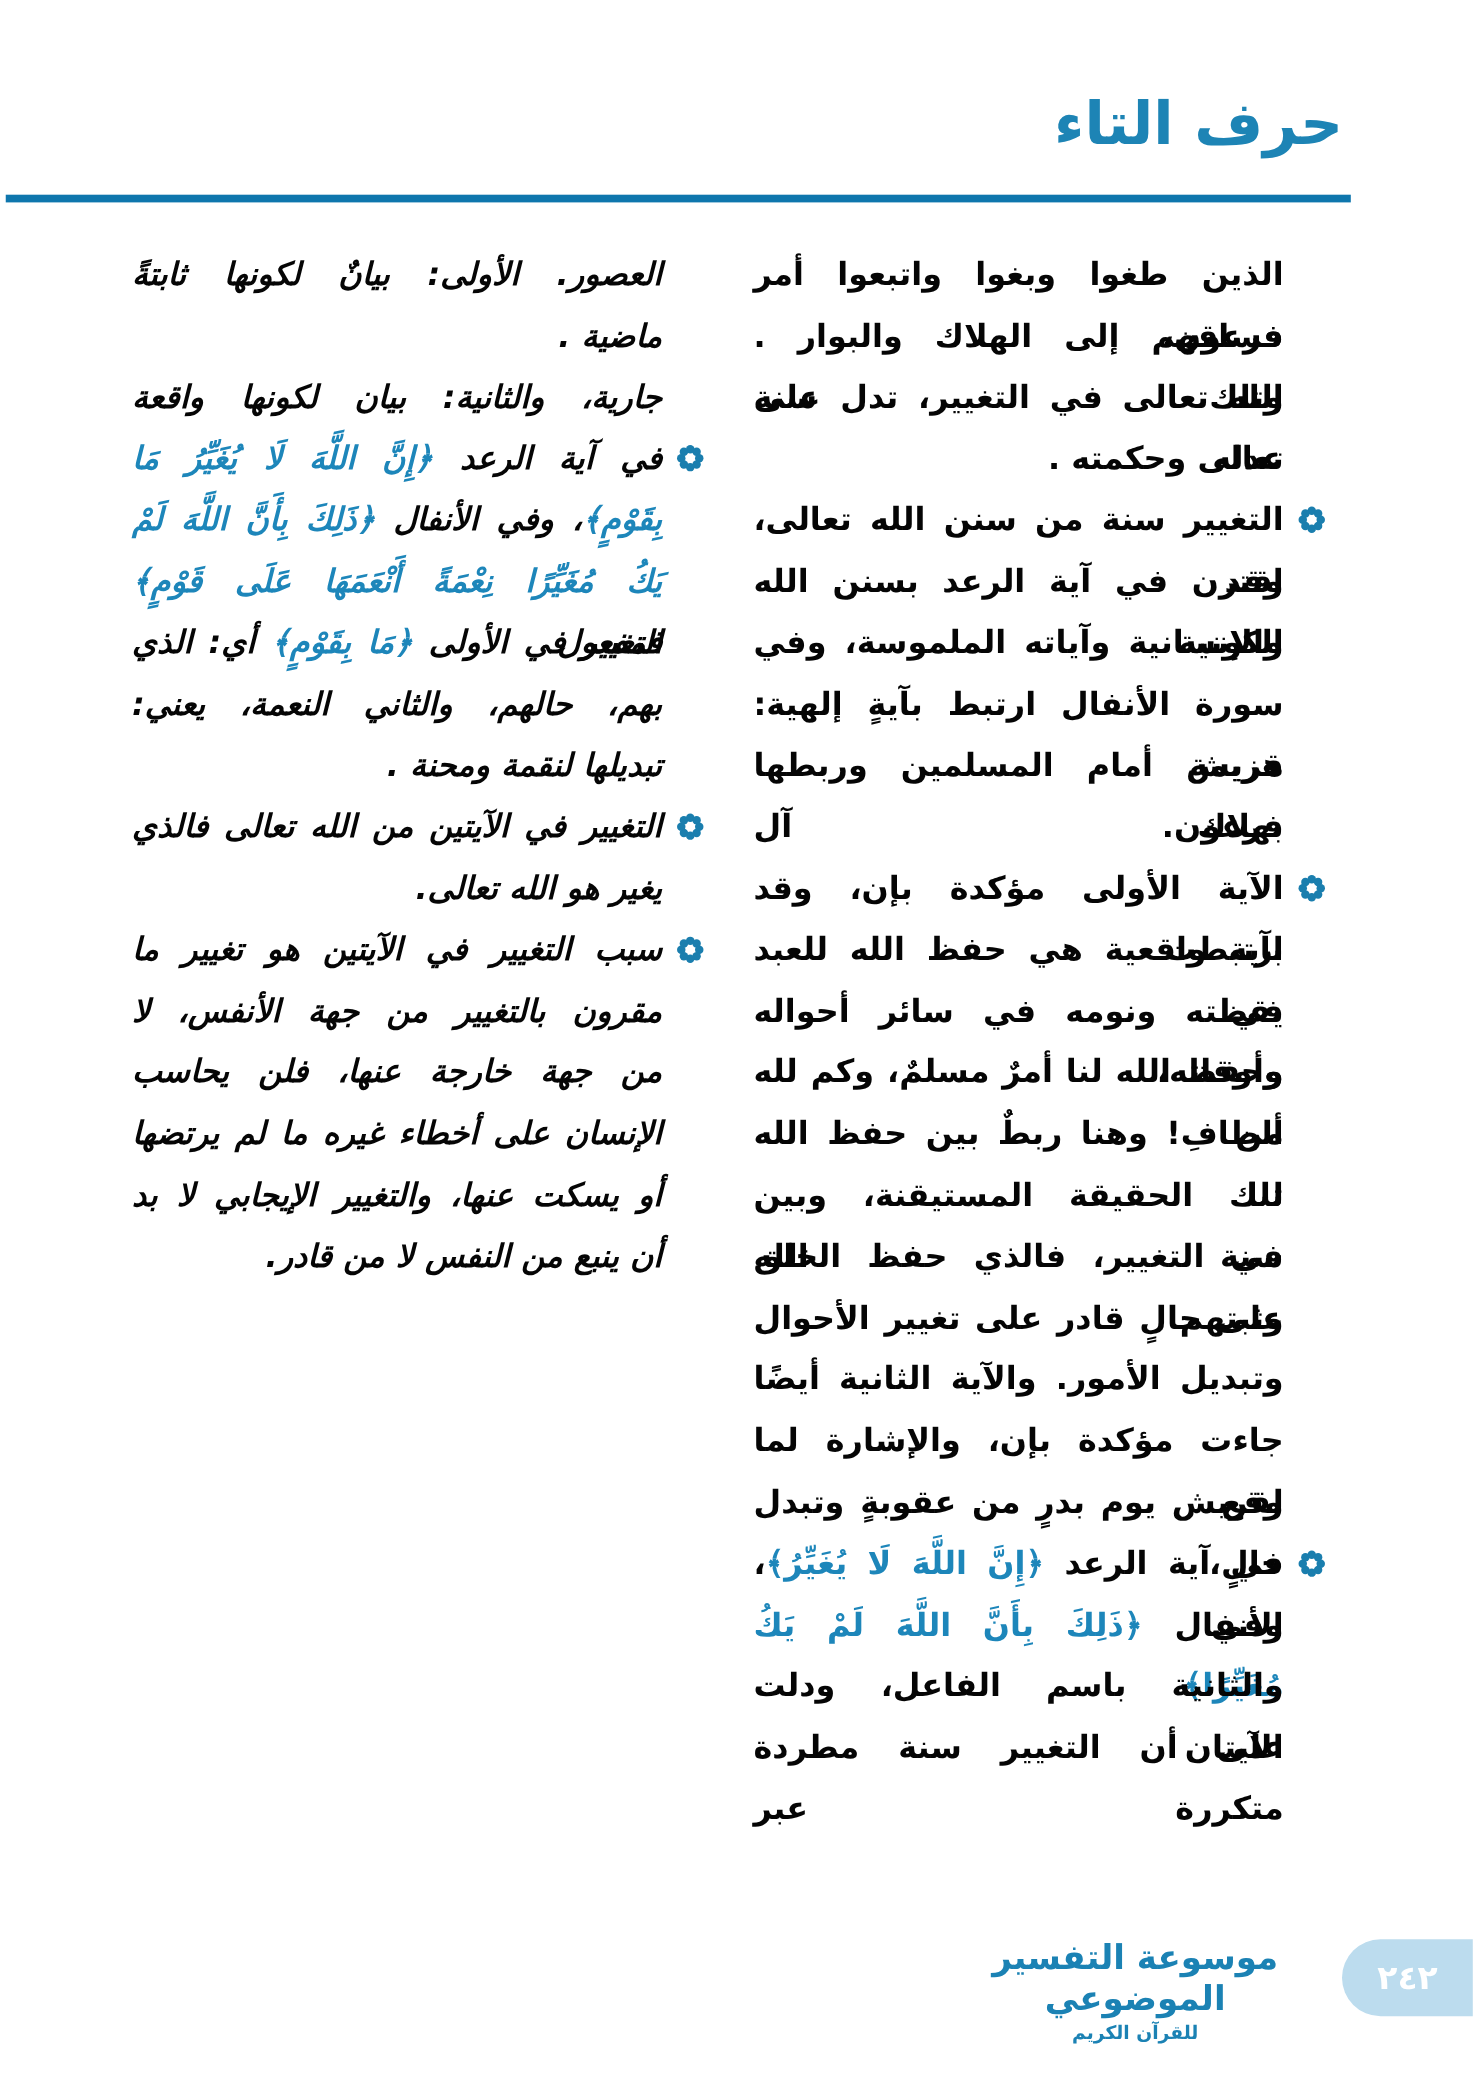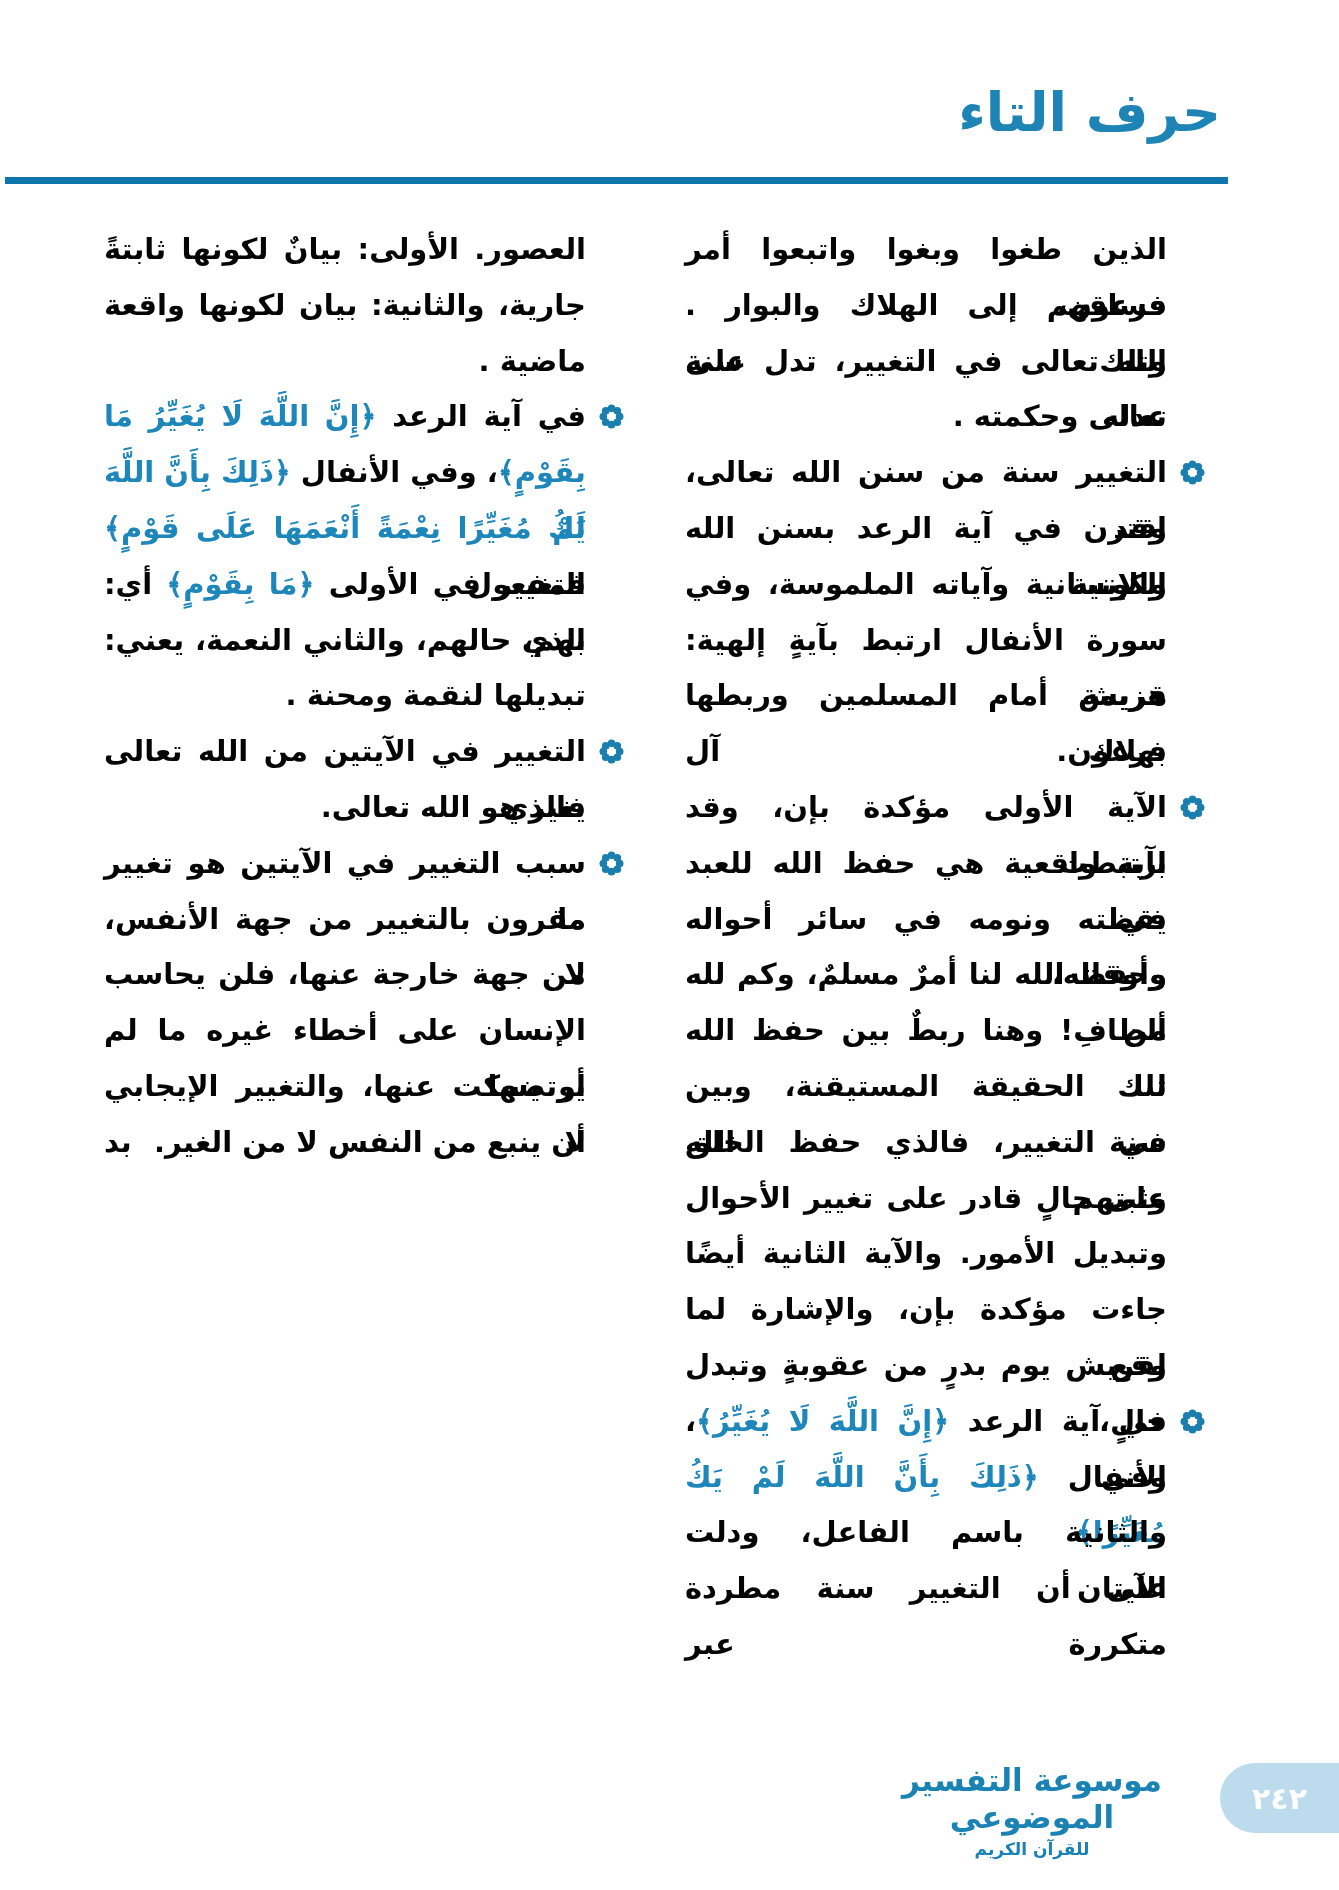--- a/index.html
+++ b/index.html
@@ -5,21 +5,21 @@
   html,body{margin:0;padding:0;background:#fff;}
   .page{position:relative;width:1314px;height:1890px;background:#ffffff;overflow:hidden;
         font-family:"DejaVu Sans",sans-serif;padding-left:20px;}
   
   .header-title{position:absolute;top:86px;right:118px;color:#1d84b5;font-size:54px;
                 font-weight:bold;line-height:1;letter-spacing:-2px;}
   .header-rule{position:absolute;top:177px;left:0;width:1223px;height:7px;background:#0e76ad;}
   
   .col{position:absolute;top:222px;width:482px;direction:rtl;}
   .col-right{right:172px;}
-  .col-left{left:99px;}
+  .col-left{left:115px;font-style:italic;}
   .line{position:relative;height:55.8px;line-height:55.8px;font-size:29px;font-weight:bold;
         color:#050505;text-align:justify;text-align-last:right;}
   .line.just{text-align-last:justify;}
   .quran{color:#1d86ba;}
   .body{color:#050505;}
   .bullet{position:absolute;right:-38px;top:15px;line-height:0;}
   
   .footer-logo{position:absolute;top:1762px;right:162px;width:290px;text-align:center;
                color:#1b82b4;direction:rtl;}
   .footer-logo .l1{font-size:31px;font-weight:bold;line-height:1.2;}
@@ -93,22 +93,22 @@
               <circle cx="7" cy="7" r="4"></circle>
             </g>
             <circle cx="13" cy="13" r="3.2" fill="#ffffff"></circle>
           </svg></span><span class="body">في آية الرعد </span><span class="quran">﴿إِنَّ اللَّهَ لَا يُغَيِّرُ﴾</span><span class="body">، وفي</span></div>
       <div class="line just"><span class="body">الأنفال </span><span class="quran">﴿ذَلِكَ بِأَنَّ اللَّهَ لَمْ يَكُ مُغَيِّرًا﴾</span></div>
       <div class="line just"><span class="body">والثانية باسم الفاعل، ودلت الآيتان</span></div>
       <div class="line just"><span class="body">على أن التغيير سنة مطردة متكررة عبر</span></div>
     </div>
   <div class="col col-left" id="col-left">
       <div class="line just"><span class="body">العصور. الأولى: بيانٌ لكونها ثابتةً</span></div>
+      <div class="line"><span class="body">ماضية .</span></div>
       <div class="line just"><span class="body">جارية، والثانية: بيان لكونها واقعة</span></div>
-      <div class="line"><span class="body">ماضية .</span></div>
       <div class="line just"><span class="bullet"><svg width="25" height="25" viewBox="0 0 26 26" xmlns="http://www.w3.org/2000/svg">
             <g fill="#1a7eae">
               <circle cx="13" cy="4.5" r="4"></circle>
               <circle cx="19" cy="7" r="4"></circle>
               <circle cx="21.5" cy="13" r="4"></circle>
               <circle cx="19" cy="19" r="4"></circle>
               <circle cx="13" cy="21.5" r="4"></circle>
               <circle cx="7" cy="19" r="4"></circle>
               <circle cx="4.5" cy="13" r="4"></circle>
               <circle cx="7" cy="7" r="4"></circle>
@@ -144,21 +144,21 @@
               <circle cx="7" cy="19" r="4"></circle>
               <circle cx="4.5" cy="13" r="4"></circle>
               <circle cx="7" cy="7" r="4"></circle>
             </g>
             <circle cx="13" cy="13" r="3.2" fill="#ffffff"></circle>
           </svg></span><span class="body">سبب التغيير في الآيتين هو تغيير ما</span></div>
       <div class="line just"><span class="body">مقرون بالتغيير من جهة الأنفس، لا</span></div>
       <div class="line just"><span class="body">من جهة خارجة عنها، فلن يحاسب</span></div>
       <div class="line just"><span class="body">الإنسان على أخطاء غيره ما لم يرتضها</span></div>
       <div class="line just"><span class="body">أو يسكت عنها، والتغيير الإيجابي لا بد</span></div>
-      <div class="line"><span class="body">أن ينبع من النفس لا من الغير.</span></div>
+      <div class="line"><span class="body">أن ينبع من النفس لا من قادر.</span></div>
     </div>
 
   <div class="footer-logo">
     <div class="l1">موسوعة التفسير الموضوعي</div>
     <div class="l2">للقرآن الكريم</div>
   </div>
 
   <div class="page-pill">
     <span>٢٤٢</span>
   </div>

